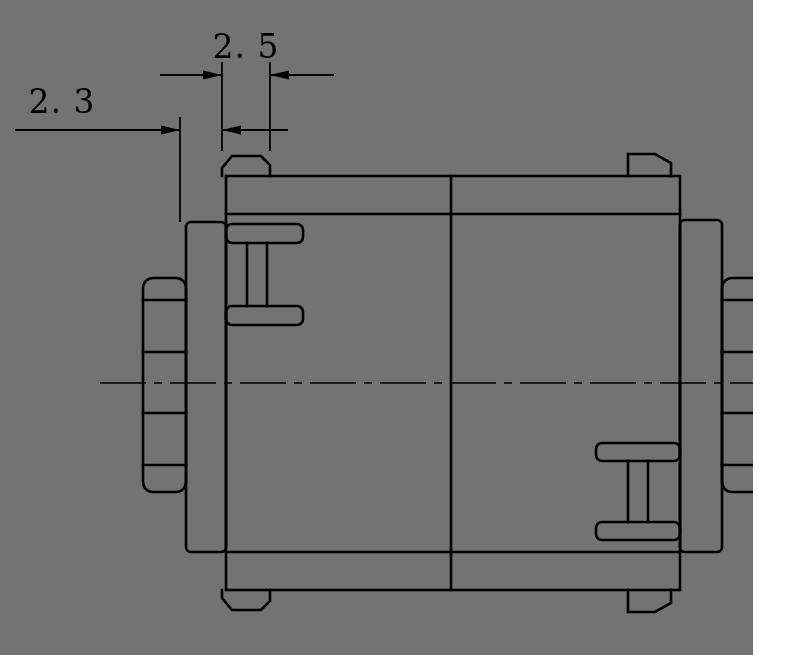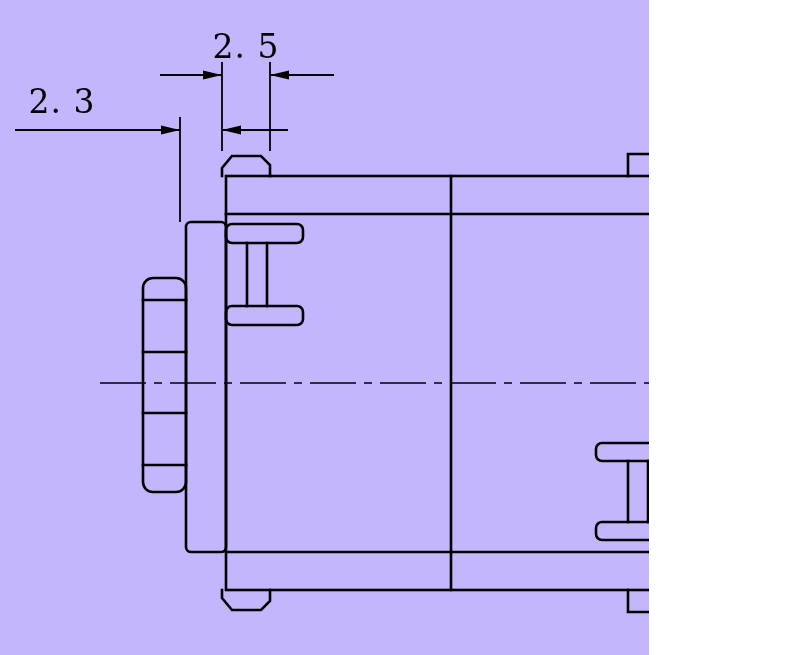--- a/index.html
+++ b/index.html
@@ -1,23 +1,23 @@
 <!DOCTYPE html>
 <html><head>
 <meta charset="utf-8">
 <style>
   html, body {
     margin: 0;
     padding: 0;
     background: #ffffff;
   }
   .page {
-    width: 649px;
+    width: 753px;
     height: 655px;
-    background: #c4b5fd;
+    background: #737373;
     position: relative;
     overflow: hidden;
     font-family: "Liberation Sans", sans-serif;
   }
   svg { display: block; }
   text.dim-label {
     font-family: "DejaVu Serif", "Liberation Serif", serif;
     font-size: 33px;
     fill: #000000;
     letter-spacing: 1px;

